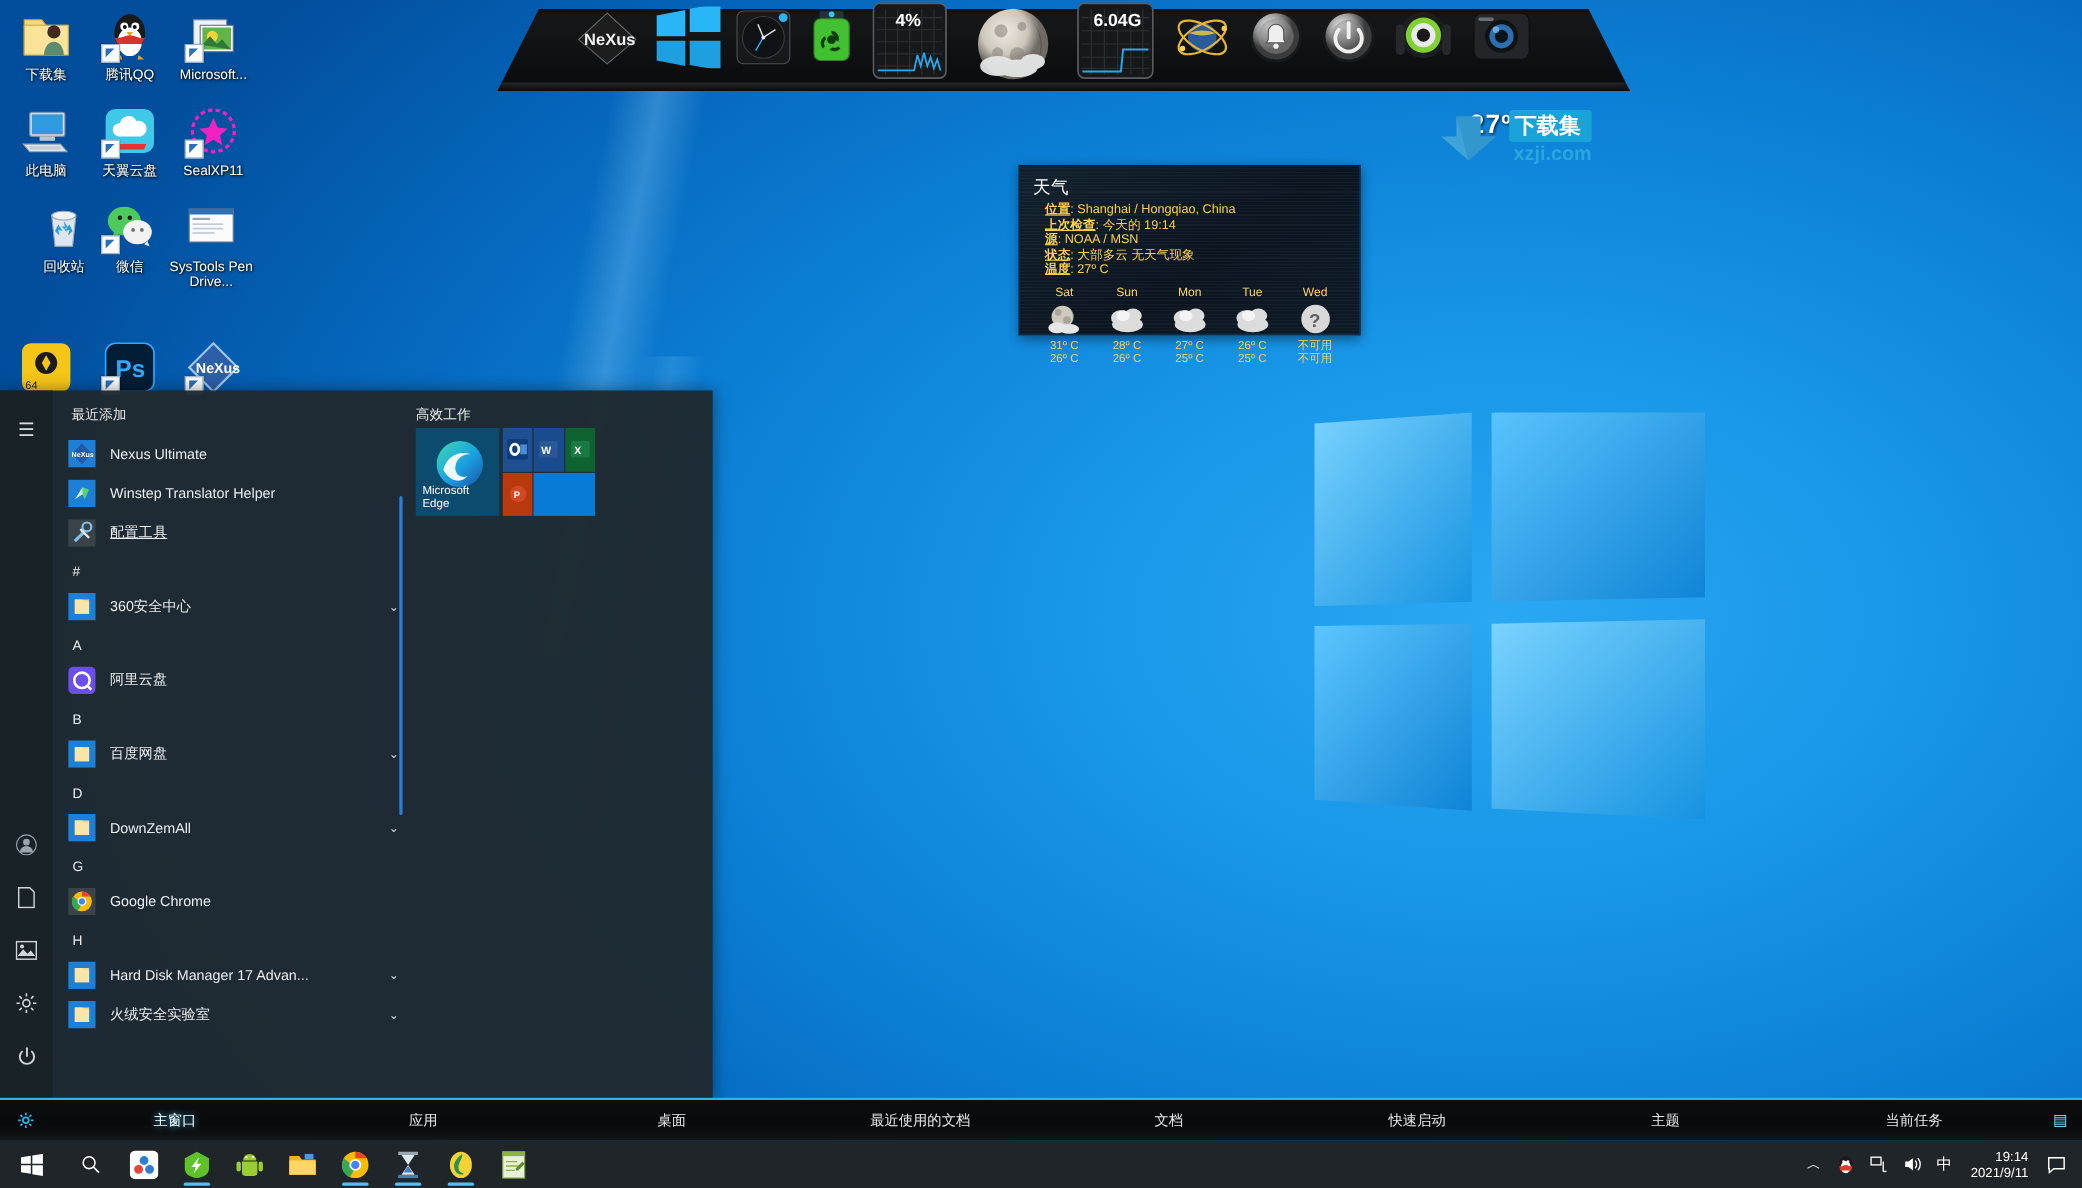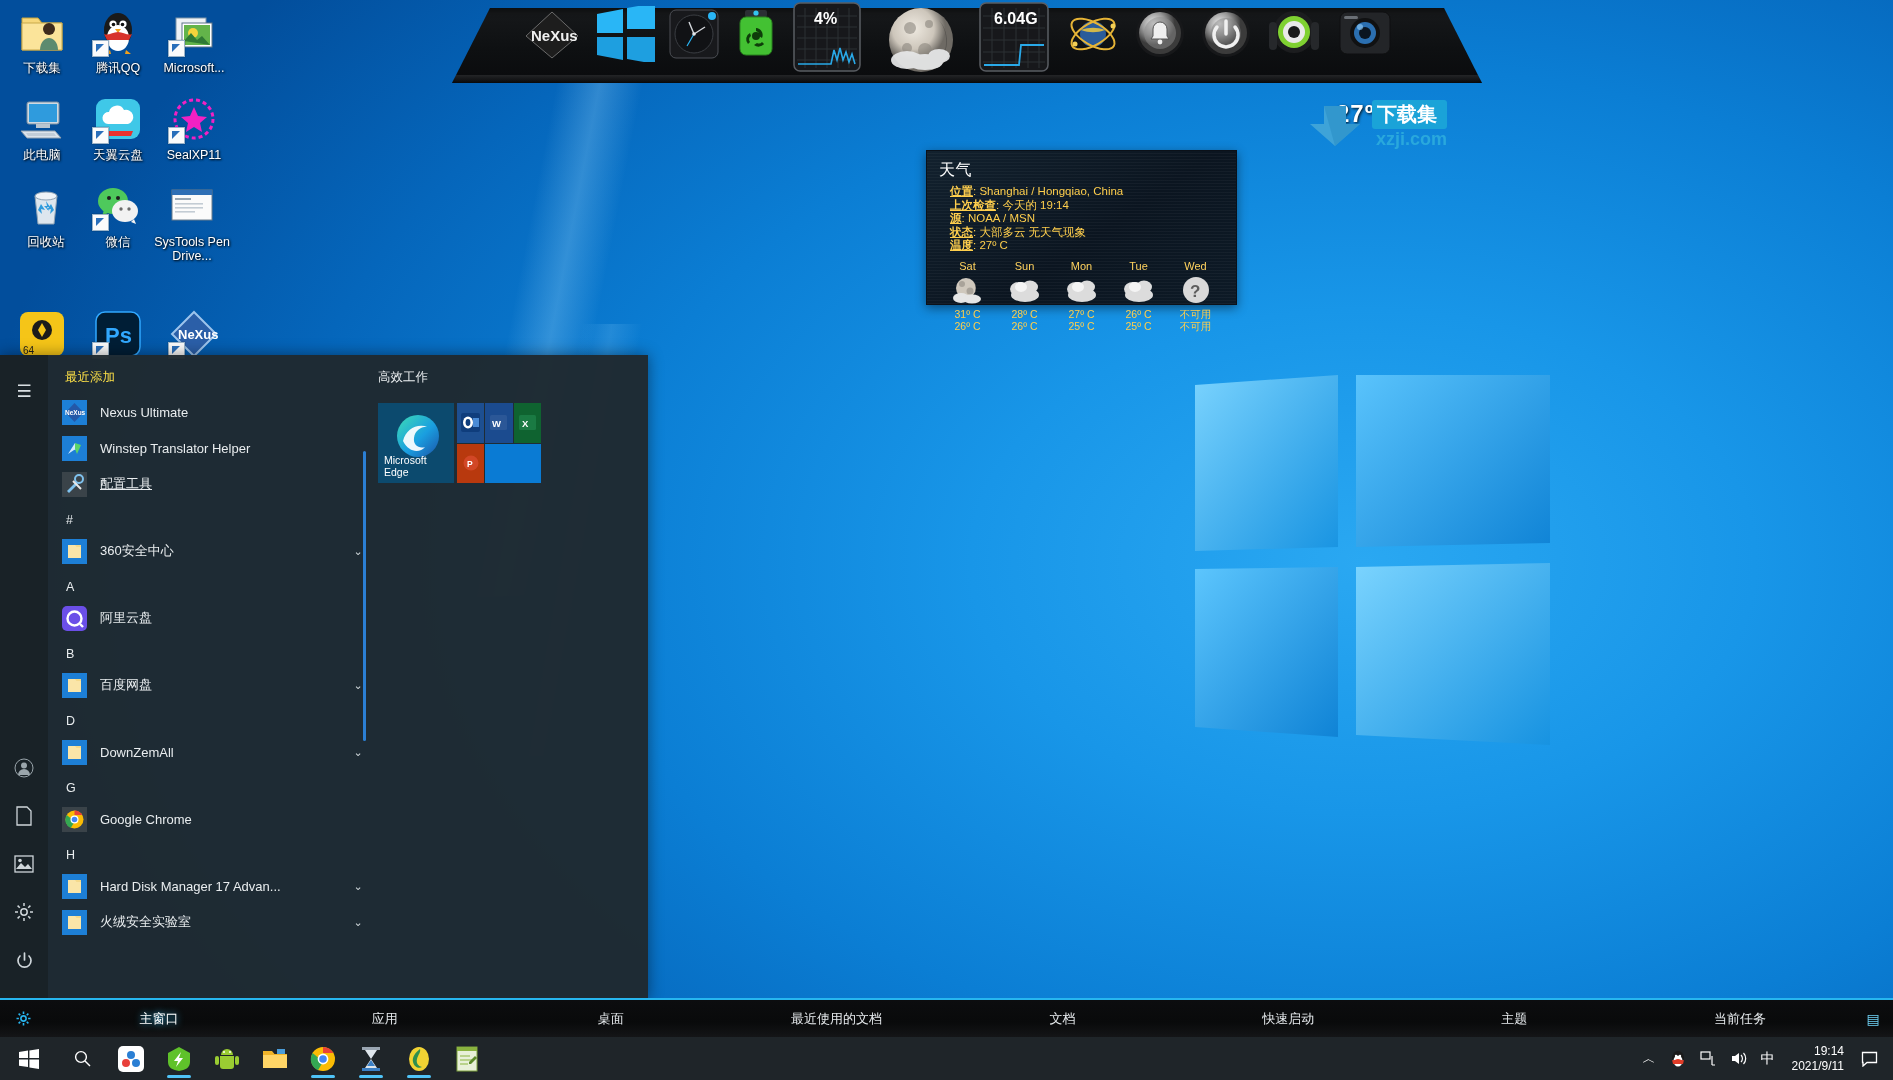--- a/index.html
+++ b/index.html
@@ -86,31 +86,31 @@
     background:rgba(31,41,47,.97);
     box-shadow:0 0 14px rgba(0,0,0,.45);
     display:flex;
   }
   #sm-rail{width:48px;background:rgba(24,33,38,.9);display:flex;flex-direction:column;
     align-items:center;padding-top:12px;}
   #sm-rail .rb{width:48px;height:48px;display:flex;align-items:center;justify-content:center;
     color:#d8dee2;cursor:pointer;}
   #sm-rail .spacer{flex:1;}
   #sm-apps{width:320px;overflow:hidden;position:relative;}
-  .sm-head{color:#fde047;font-size:12.5px;padding:14px 0 8px 17px;}
+  .sm-head{color:#e5e5e5;font-size:12.5px;padding:14px 0 8px 17px;}
   .sm-letter{color:#e9edef;font-size:12.5px;padding:11px 0 6px 18px;}
   .sm-item{display:flex;align-items:center;height:36px;padding-left:14px;cursor:pointer;color:#e9edef;
     font-size:13px;}
   .sm-item .ico{width:25px;height:25px;margin-right:13px;flex:none;position:relative;}
   .sm-item .txt{flex:1;white-space:nowrap;overflow:hidden;text-overflow:ellipsis;padding-right:8px;}
   .sm-item .chev{width:20px;color:#cfd6da;font-size:11px;text-align:center;}
   .sm-underline{text-decoration:underline;}
   #sm-scroll{position:absolute;right:2px;top:96px;width:3px;height:290px;background:#2b7fd4;border-radius:2px;}
   #sm-tiles{flex:1;padding:14px 0 0 10px;}
-  .tiles-head{color:#e9edef;font-size:12.5px;margin-bottom:17px;}
+  .tiles-head{color:#e9edef;font-size:12.5px;margin-bottom:3px;}
   .tile-row{display:flex;gap:3px;}
   .tile-edge{width:76px;height:80px;background:#0c4a6e;position:relative;cursor:pointer;}
   .tile-edge .cap{position:absolute;left:6px;bottom:5px;color:#fff;font-size:10.5px;}
   .tile-grid{width:84px;height:80px;display:grid;grid-template-columns:1fr 1fr 1fr;
     grid-template-rows:1fr 1fr;gap:1px;}
   .mini{cursor:pointer;display:flex;align-items:center;justify-content:center;}
   
   #winstepbar{
     position:absolute;left:0;bottom:43px;width:1893px;height:37px;
     background:linear-gradient(180deg,#0c0d0f 0%,#090a0b 60%,#141517 100%);
@@ -246,21 +246,21 @@
     <div class="glyph">
       <svg width="48" height="48" viewBox="0 0 48 48">
         <circle cx="24" cy="24" r="19" fill="none" stroke="#f221c3" stroke-width="3" stroke-dasharray="4 3"></circle>
         <path d="M24 12l4 9 9 1-7 6 2 9-8-5-8 5 2-9-7-6 9-1z" fill="#f221c3"></path>
       </svg>
       <div class="shortcut-arrow"></div>
     </div>
     <div class="lbl">SealXP11</div>
   </div>
 
-  <div class="desk-ico" style="left:8px;top:182px;">
+  <div class="desk-ico" style="left:20px;top:182px;">
     <div class="glyph">
       <svg width="48" height="48" viewBox="0 0 48 48">
         <path d="M13 14h22l-3 28H16z" fill="#dde6ee" stroke="#8ea2b4"></path>
         <ellipse cx="24" cy="14" rx="11" ry="4" fill="#eef3f8" stroke="#8ea2b4"></ellipse>
         <path d="M24 19l4 6h-3l2 4-5-5h3z" fill="#2f9bdd"></path>
         <path d="M19 22l-3 6 4 4-1-5 4 1z" fill="#2f9bdd"></path>
         <path d="M29 22l3 6-4 4 1-5-4 1z" fill="#2f9bdd"></path>
       </svg>
     </div>
     <div class="lbl">回收站</div>

